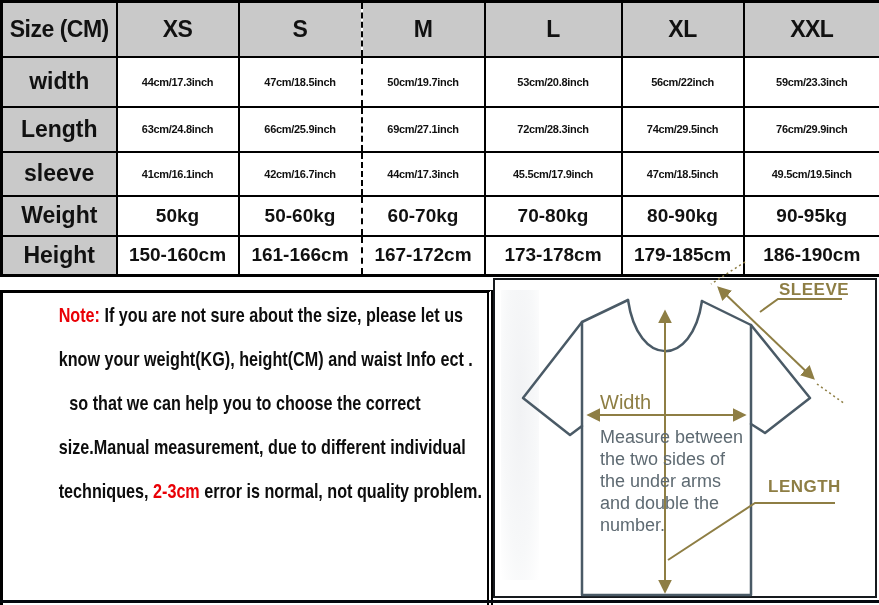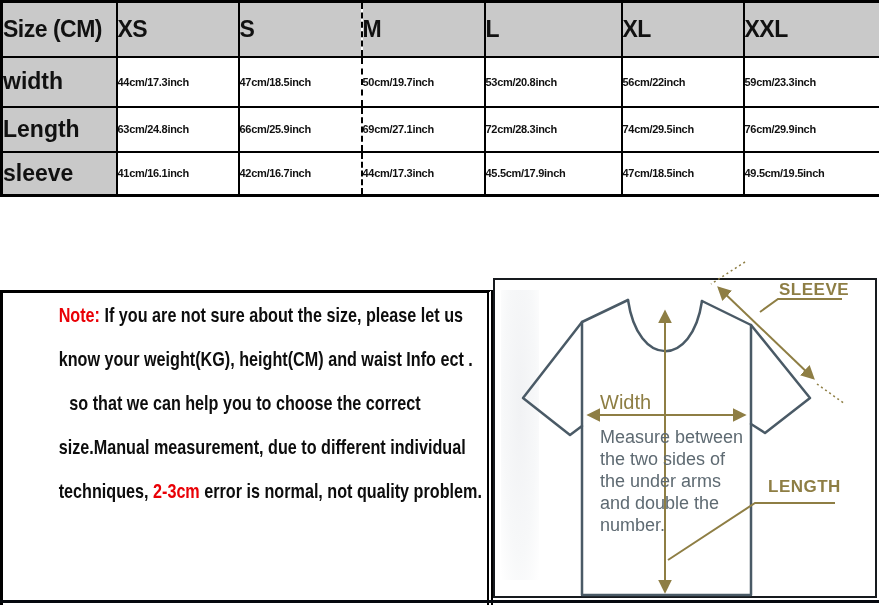--- a/index.html
+++ b/index.html
@@ -8,21 +8,21 @@
     position:relative; width:879px; height:605px; background:#fff;
     font-family:"Liberation Sans", sans-serif; overflow:hidden;
   }
 
   
   #size-table {
     position:absolute; left:0; top:0; width:879px;
     border-collapse:collapse; table-layout:fixed; background:#fff;
   }
   #size-table th, #size-table td {
-    border:2px solid #000; text-align:left; vertical-align:middle;
+    border:2px solid #000; text-align:center; vertical-align:middle;
     color:#111; font-weight:bold; white-space:nowrap; overflow:hidden; padding:0;
   }
   #size-table { border:3px solid #000; }
   #size-table thead th { background:#c9c9c9; font-size:23px; letter-spacing:-0.5px; height:55px; }
   #size-table tbody th { background:#c9c9c9; font-size:23px; }
   #size-table td { background:#fff; font-size:11px; letter-spacing:-0.3px; }
   #size-table tr.big-row td { font-size:19px; letter-spacing:0; }
   #size-table tr:nth-child(1) td, #size-table tbody tr:nth-child(1) th { height:50px; }
   #size-table tbody tr:nth-child(2) th, #size-table tbody tr:nth-child(2) td { height:45px; }
   #size-table tbody tr:nth-child(3) th, #size-table tbody tr:nth-child(3) td { height:44px; }
@@ -108,20 +108,38 @@
         </tr>
         <tr>
           <th>sleeve</th>
           <td>41cm/16.1inch</td>
           <td>42cm/16.7inch</td>
           <td>44cm/17.3inch</td>
           <td>45.5cm/17.9inch</td>
           <td>47cm/18.5inch</td>
           <td>49.5cm/19.5inch</td>
         </tr>
+        <tr class="big-row">
+          <th>Weight</th>
+          <td>50kg</td>
+          <td>50-60kg</td>
+          <td>60-70kg</td>
+          <td>70-80kg</td>
+          <td>80-90kg</td>
+          <td>90-95kg</td>
+        </tr>
+        <tr class="big-row">
+          <th>Height</th>
+          <td>150-160cm</td>
+          <td>161-166cm</td>
+          <td>167-172cm</td>
+          <td>173-178cm</td>
+          <td>179-185cm</td>
+          <td>186-190cm</td>
+        </tr>
       </tbody>
   </table>
 
   <div id="note-box">
       <div class="note-line"><span class="note-red">Note:</span><span> If you are not sure about the size, please let us</span></div>
       <div class="note-line"><span>know your weight(KG), height(CM) and waist Info ect .</span></div>
       <div class="note-line"><span>so that we can help you to choose the correct</span></div>
       <div class="note-line"><span>size.Manual measurement, due to different individual</span></div>
       <div class="note-line"><span>techniques, </span><span class="note-red">2-3cm</span><span> error is normal, not quality problem.</span></div>
     </div>

